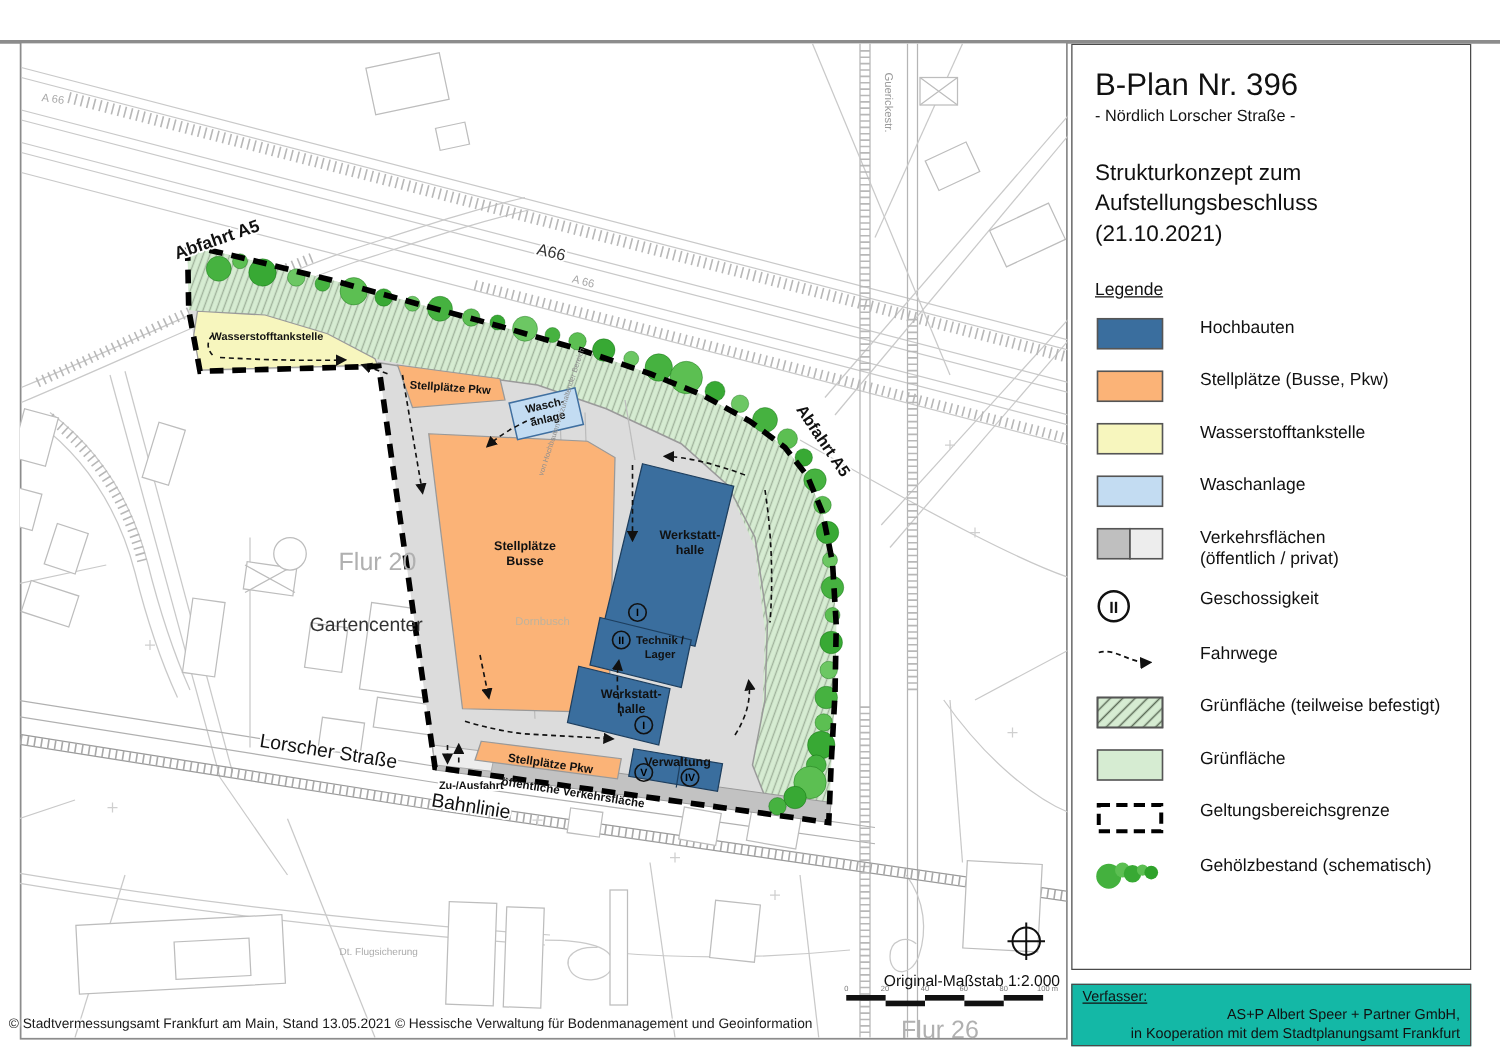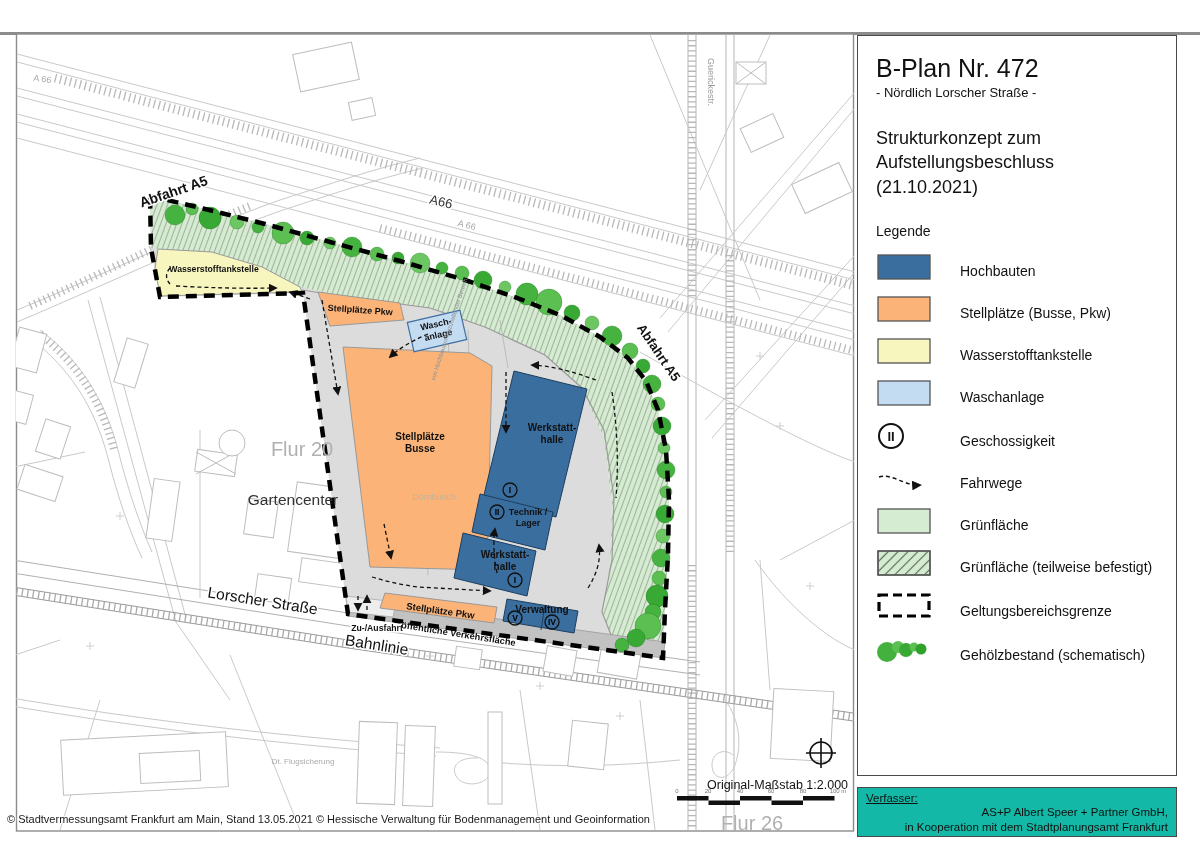--- a/index.html
+++ b/index.html
@@ -3,22 +3,22 @@
 <meta charset="utf-8">
 <style>
   html,body{margin:0;padding:0;background:#fff;font-family:"Liberation Sans",sans-serif;}
   #stage{position:relative;width:1200px;height:850px;background:#fff;overflow:hidden;}
   #mapsvg{position:absolute;left:0;top:0;}
   .panel{position:absolute;left:857px;top:35px;width:320px;height:741px;border:1.5px solid #4a4a4a;background:#fff;box-sizing:border-box;padding:16px 16px 0 18px;}
   .vbox{position:absolute;left:857px;top:787px;width:320px;height:50px;border:1.5px solid #4a4a4a;background:#14b8a6;box-sizing:border-box;padding:3px 8px;}
   .title{font-size:25px;color:#111;margin:2px 0 2px 0;}
   .subtitle{font-size:13px;color:#111;margin:0 0 26px 0;}
   .concept{font-size:18px;color:#111;white-space:pre-line;line-height:1.35;margin:0 0 24px 0;}
-  .legende{font-size:14px;color:#111;margin:0 0 14px 0;}
-  .lrow{display:flex;align-items:flex-end;margin-bottom:14px;min-height:28px;}
+  .legende{font-size:14px;color:#111;text-decoration:underline;margin:0 0 14px 0;}
+  .lrow{display:flex;align-items:flex-start;margin-bottom:14px;min-height:28px;}
   .lrow .sw{width:58px;flex:0 0 58px;margin-right:26px;display:flex;align-items:center;justify-content:flex-start;}
   .lrow .lbl{font-size:14px;color:#111;white-space:pre-line;line-height:1.25;}
   .vh{font-size:11.5px;color:#111;text-decoration:underline;margin:1px 0;}
   .vl{font-size:11.5px;color:#111;line-height:1.3;text-align:right;}
   .copyright{position:absolute;left:7px;top:813px;font-size:11px;color:#1a1a1a;
     text-shadow:0 0 2px #fff,0 0 2px #fff,0 0 3px #fff,1px 1px 1px #fff,-1px -1px 1px #fff;}
   text{font-family:"Liberation Sans",sans-serif;}
   .halo{paint-order:stroke;stroke:#ffffff;stroke-width:3px;stroke-linejoin:round;}
 </style>
 </head>
@@ -336,21 +336,21 @@
         <text x="803" y="793">80</text>
         <text x="838" y="793">100 m</text>
       </g>
     </g>
   </g>
 </svg>
 
 <div class="copyright">© Stadtvermessungsamt Frankfurt am Main, Stand 13.05.2021 © Hessische Verwaltung für Bodenmanagement und Geoinformation</div>
 
 <div class="panel">
-  <div class="title">B-Plan Nr. 472</div>
+  <div class="title">B-Plan Nr. 396</div>
   <div class="subtitle">- Nördlich Lorscher Straße -</div>
   <div class="concept">Strukturkonzept zum
 Aufstellungsbeschluss
 (21.10.2021)</div>
   <div class="legende">Legende</div>
 
   <div class="lrow">
     <span class="sw">
           <svg width="58" height="28">
             <rect x="2" y="2" width="52" height="24" stroke="#555" stroke-width="1.3" fill="#3A6E9E"></rect>
@@ -374,20 +374,30 @@
         </span>
     <span class="lbl">Wasserstofftankstelle</span>
   </div>
   <div class="lrow">
     <span class="sw">
           <svg width="58" height="28">
             <rect x="2" y="2" width="52" height="24" stroke="#555" stroke-width="1.3" fill="#C3DCF2"></rect>
           </svg>
         </span>
     <span class="lbl">Waschanlage</span>
+  </div>
+  <div class="lrow">
+    <span class="sw">
+          <svg width="58" height="28">
+      <rect x="2" y="2" width="26" height="24" stroke="#555" stroke-width="1.3" fill="#BFBFBF"></rect>
+      <rect x="28" y="2" width="26" height="24" stroke="#555" stroke-width="1.3" fill="#EDEDED"></rect>
+    </svg>
+        </span>
+    <span class="lbl">Verkehrsflächen
+(öffentlich / privat)</span>
   </div>
   <div class="lrow">
     <span class="sw">
           <svg width="58" height="30">
       <circle cx="15" cy="15" r="12" fill="none" stroke="#111" stroke-width="2"></circle>
       <text x="15" y="20" font-size="13" font-weight="bold" text-anchor="middle" fill="#111">II</text>
     </svg>
         </span>
     <span class="lbl">Geschossigkeit</span>
   </div>
@@ -400,33 +410,33 @@
                 <path d="M0,0 L10,5 L0,10 Z" fill="#111"></path>
               </marker>
             </defs>
     </svg>
         </span>
     <span class="lbl">Fahrwege</span>
   </div>
   <div class="lrow">
     <span class="sw">
           <svg width="58" height="28">
+      <rect x="2" y="2" width="52" height="24" stroke="#555" stroke-width="1.3" fill="#D6ECD2"></rect>
+      <rect x="2" y="2" width="52" height="24" fill="url(#lhatch)" stroke="#555" stroke-width="1.3"></rect>
+    </svg>
+        </span>
+    <span class="lbl">Grünfläche (teilweise befestigt)</span>
+  </div>
+  <div class="lrow">
+    <span class="sw">
+          <svg width="58" height="28">
             <rect x="2" y="2" width="52" height="24" stroke="#555" stroke-width="1.3" fill="#D6ECD2"></rect>
           </svg>
         </span>
     <span class="lbl">Grünfläche</span>
-  </div>
-  <div class="lrow">
-    <span class="sw">
-          <svg width="58" height="28">
-      <rect x="2" y="2" width="52" height="24" stroke="#555" stroke-width="1.3" fill="#D6ECD2"></rect>
-      <rect x="2" y="2" width="52" height="24" fill="url(#lhatch)" stroke="#555" stroke-width="1.3"></rect>
-    </svg>
-        </span>
-    <span class="lbl">Grünfläche (teilweise befestigt)</span>
   </div>
   <div class="lrow">
     <span class="sw">
           <svg width="58" height="30">
       <rect x="3" y="4" width="50" height="21" fill="none" stroke-width="3.2" stroke-dasharray="9 5" stroke="#000000"></rect>
     </svg>
         </span>
     <span class="lbl">Geltungsbereichsgrenze</span>
   </div>
   <div class="lrow">

